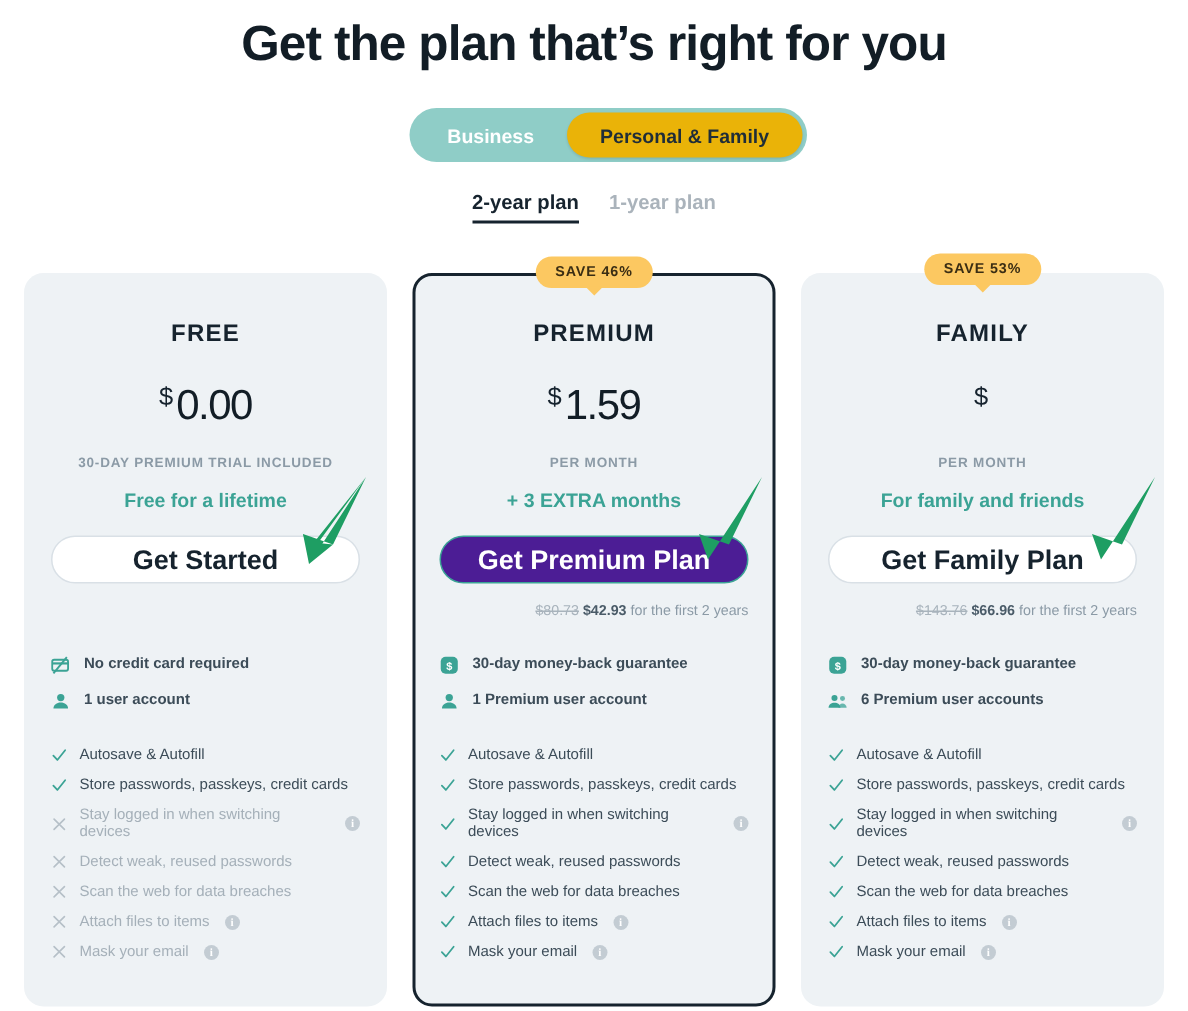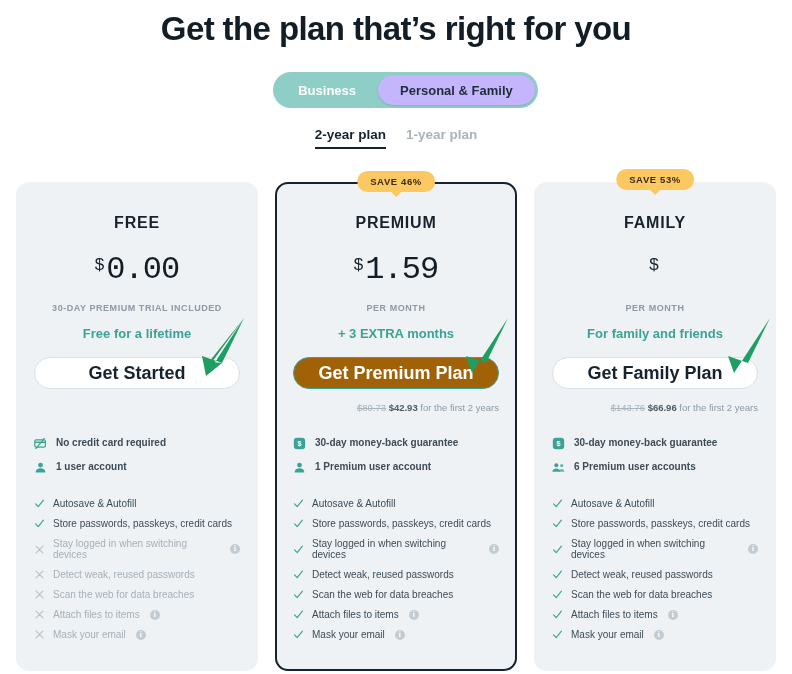--- a/index.html
+++ b/index.html
@@ -40,21 +40,21 @@
     height:30px;
     padding:0 22px;
     border-radius:18px;
     font-size:13px;
     font-weight:bold;
     color:#ffffff;
     cursor:pointer;
     white-space:nowrap;
   }
   .seg-item.active{
-    background:#c4b5fd;
+    background:#eab308;
     color:#1f2d38;
     box-shadow:0 1px 2px rgba(0,0,0,.12);
     text-align:right;
   }
 
   
   .terms{display:flex;justify-content:center;gap:20px;margin-top:19px;}
   .term{
     font-size:13.5px;
     font-weight:bold;
@@ -133,26 +133,25 @@
     height:46px;
   }
   .currency{
     font-size:17px;
     font-weight:normal;
     color:#16232e;
     margin-top:6px;
     margin-right:2px;
   }
   .amount{
-    font-size:32px;
+    font-size:28px;
     font-weight:normal;
     line-height:42px;
     letter-spacing:-1px;
     color:#121d26;
-    font-family:Liberation Mono, monospace;
   }
 
   .sub-note{
     text-align:center;
     font-size:9px;
     letter-spacing:.55px;
     color:#8b9aa6;
     font-weight:bold;
     margin-top:8px;
   }
@@ -174,21 +173,21 @@
     cursor:pointer;
     box-sizing:border-box;
     white-space:nowrap;
   }
   .cta.ghost{
     background:#ffffff;
     border:1px solid #d9e0e6;
     color:#16232e;
   }
   .cta.solid{
-    background:#a16207;
+    background:#4c1d95;
     color:#ffffff;
     border:1px solid #3ba395;
   }
 
   .billing{
     text-align:right;
     font-size:9.5px;
     color:#8b9aa6;
     margin-top:13px;
     white-space:nowrap;

